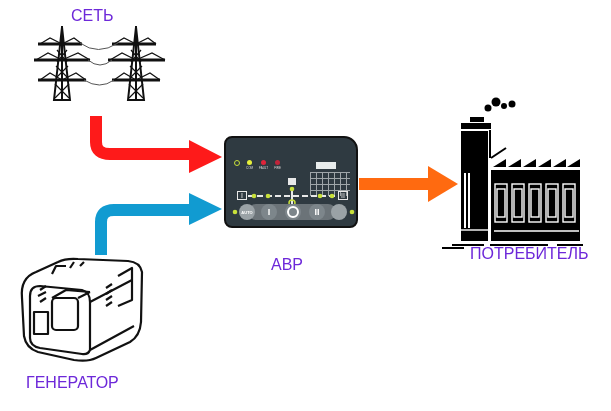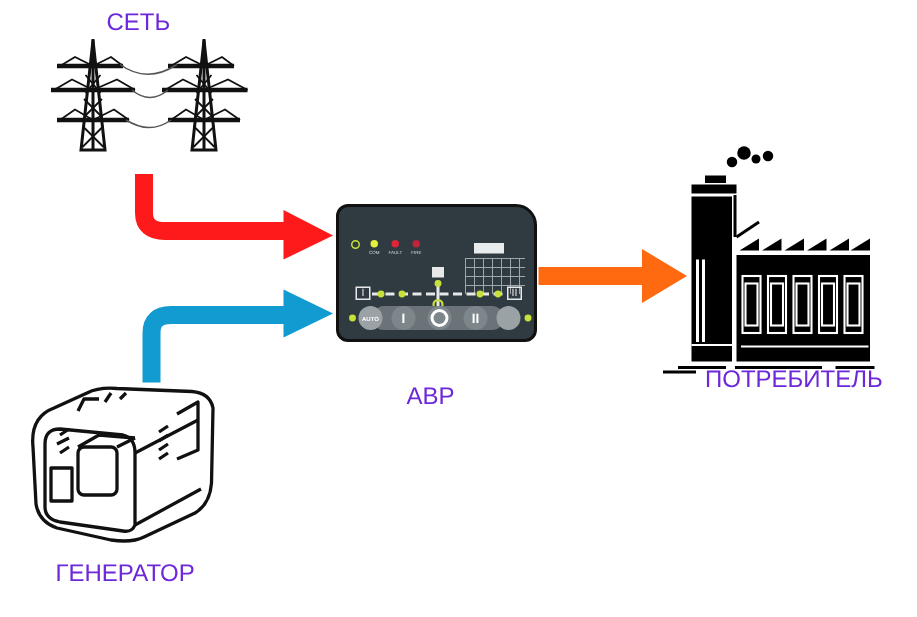--- a/index.html
+++ b/index.html
@@ -2,21 +2,21 @@
 <html><head>
   <meta charset="utf-8">
   <style>
     html, body { margin: 0; padding: 0; background: #ffffff; }
     body { width: 611px; height: 411px; position: relative; overflow: hidden;
            font-family: "Liberation Sans", sans-serif; }
     .label { position: absolute; font-size: 16px; color: #6d28d9; white-space: nowrap; letter-spacing: 0px; }
     #lbl-grid { left: 71px; top: 7px; }
     #lbl-ats { left: 271px; top: 256px; }
     #lbl-consumer { left: 448px; top: 245px; margin-left: 22px; }
-    #lbl-gen { left: 37px; top: 374px; }
+    #lbl-gen { left: 26px; top: 374px; }
     svg.layer { position: absolute; left: 0; top: 0; }
     .panel { position: absolute; left: 224px; top: 136px; width: 134px; height: 92px;
              background: #2f3a41; border: 2px solid #111; border-radius: 8px 14px 8px 8px;
              box-sizing: border-box; overflow: hidden; }
     .panel-head { position: absolute; left: 0; top: 0; right: 0; height: 14px; background: #d9dcdc; border-bottom: 1px solid #888; }
     .brand { position: absolute; left: 3px; top: 1px; font-size: 9px; font-weight: bold; color: #222; font-family: "Liberation Serif", serif; }
     .model { position: absolute; right: 4px; top: 1px; font-size: 9px; font-style: italic; color: #222; font-family: "Liberation Serif", serif; }
     .led-row { position: absolute; left: 8px; top: 22px; display: flex; gap: 6px; align-items: flex-start; }
     .led { display: flex; flex-direction: column; align-items: center; }
     .led .dot { width: 5px; height: 5px; border-radius: 50%; }

